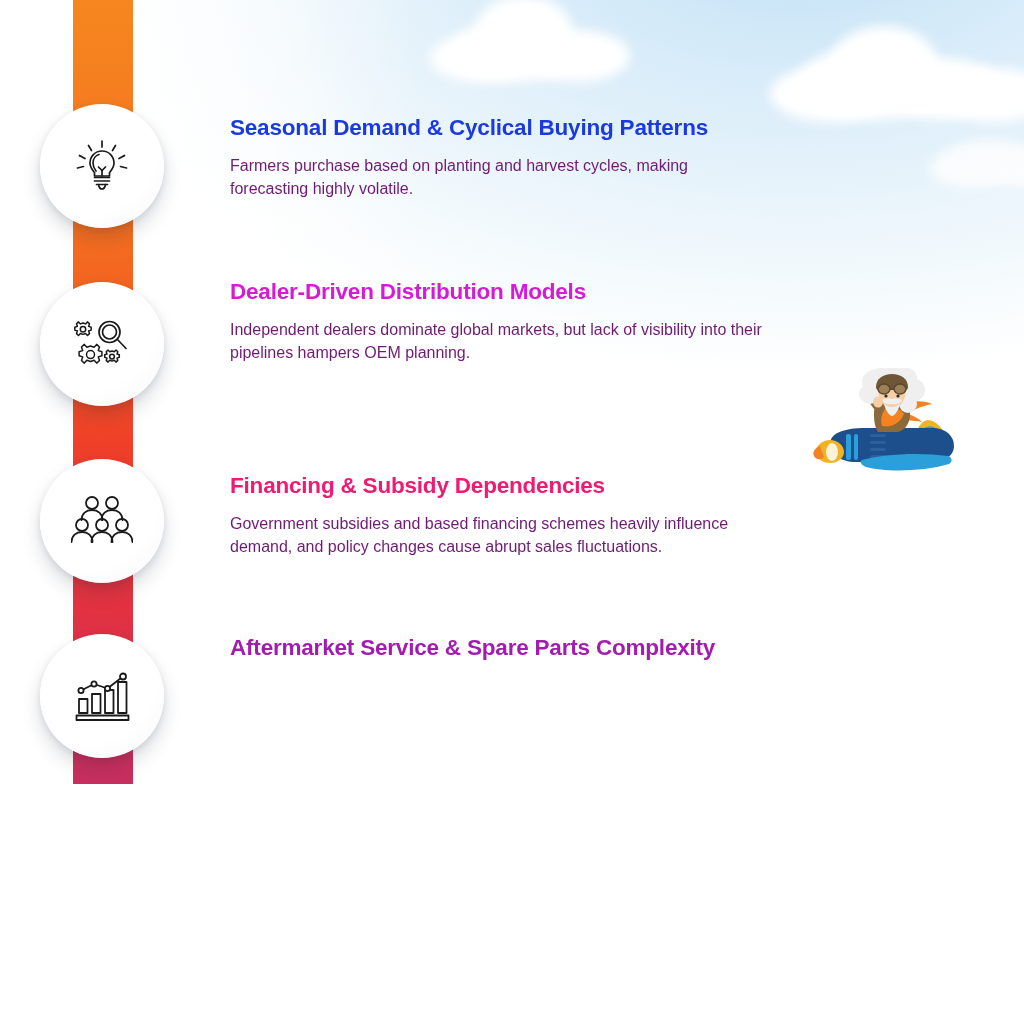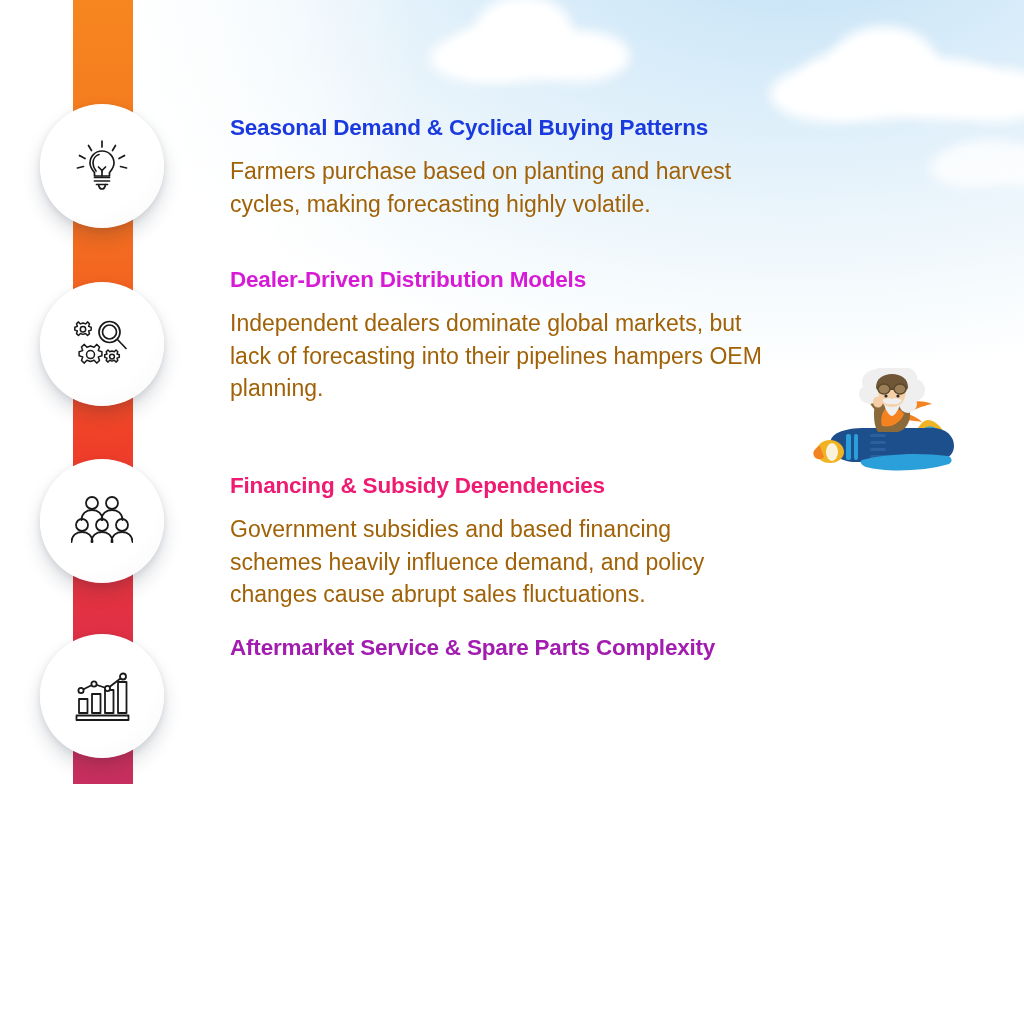--- a/index.html
+++ b/index.html
@@ -90,23 +90,23 @@
   .block { position: absolute; left: 230px; width: 560px; }
   .block h2 {
     margin: 0 0 14px 0;
     font-size: 22.5px;
     font-weight: bold;
     letter-spacing: -0.2px;
     line-height: 1.15;
   }
   .block p {
     margin: 0;
-    font-size: 23px;
+    font-size: 16px;
     line-height: 1.42;
-    color: #a16207;
+    color: #701a75;
     font-weight: 400;
     max-width: 532px;
   }
 
   
   .mascot { position: absolute; left: 812px; top: 368px; width: 160px; height: 128px; }
 </style>
 </head>
 <body>
 
@@ -366,23 +366,23 @@
     <path d="M72 36 C74 44 78 48 80 48 C82 48 86 44 88 36 C84 40 76 40 72 36 Z" fill="#efefef"></path>
 
     <ellipse cx="66" cy="34" rx="5" ry="5.5" fill="#f5cfa8"></ellipse>
   </svg>
 
   <div class="block" style="top:115px;">
     <h2 style="color: rgb(26, 58, 224);">Seasonal Demand &amp; Cyclical Buying Patterns</h2>
     <p>Farmers purchase based on planting and harvest cycles, making forecasting highly volatile.</p>
   </div>
 
-  <div class="block" style="top:267px;">
+  <div class="block" style="top:279px;">
     <h2 style="color: rgb(214, 26, 214);">Dealer-Driven Distribution Models</h2>
-    <p>Independent dealers dominate global markets, but lack of forecasting into their pipelines hampers OEM planning.</p>
+    <p>Independent dealers dominate global markets, but lack of visibility into their pipelines hampers OEM planning.</p>
   </div>
 
   <div class="block" style="top:473px;">
     <h2 style="color: rgb(239, 26, 114);">Financing &amp; Subsidy Dependencies</h2>
     <p>Government subsidies and based financing schemes heavily influence demand, and policy changes cause abrupt sales fluctuations.</p>
   </div>
 
   <div class="block" style="top:635px;">
     <h2 style="color: #a21caf;">Aftermarket Service &amp; Spare Parts Complexity</h2>
   </div>

